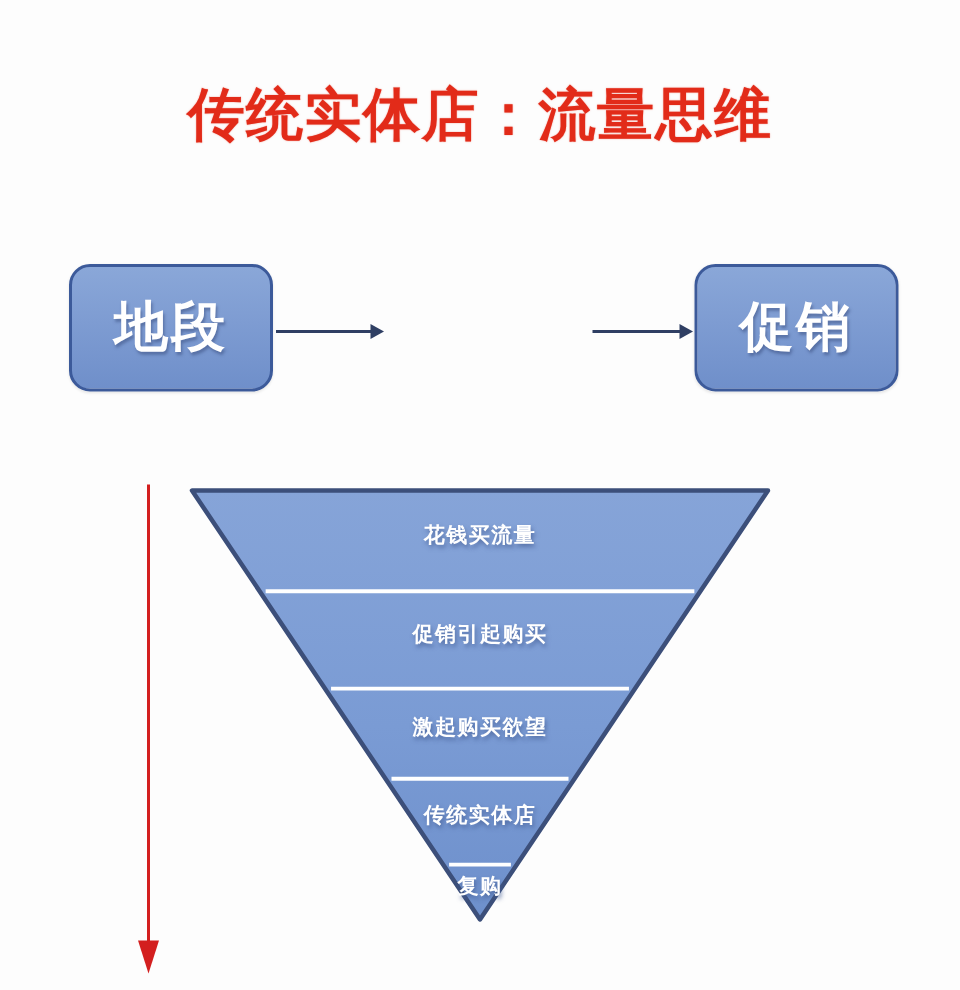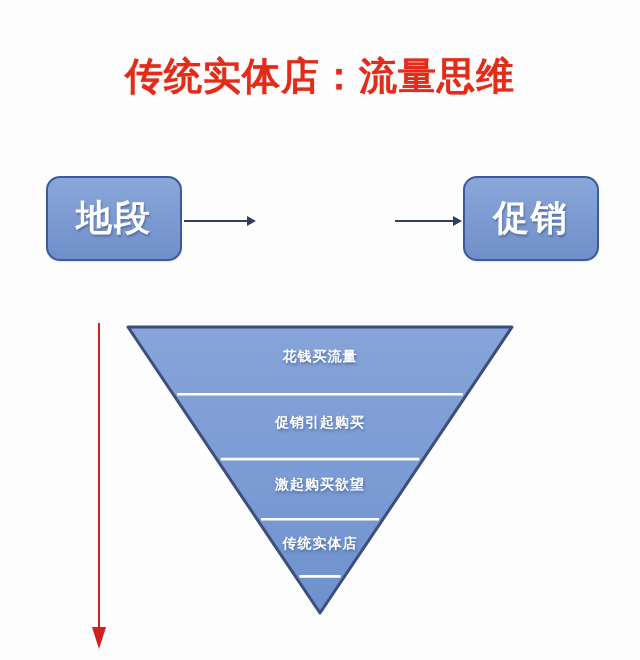--- a/index.html
+++ b/index.html
@@ -188,15 +188,16 @@
           <line x1="57.1" x2="342.9" y1="75.2" y2="75.2"></line>
           <line x1="100.7" x2="299.3" y1="140.1" y2="140.1"></line>
           <line x1="141.0" x2="259.0" y1="200.2" y2="200.2"></line>
           <line x1="179.4" x2="220.6" y1="257.4" y2="257.4"></line>
         </g>
     </svg>
   <div class="funnel-label" style="top: 28.605px;">花钱买流量</div>
       <div class="funnel-label" style="top: 94.671px;">促销引起购买</div>
       <div class="funnel-label" style="top: 157.162px;">激起购买欲望</div>
       <div class="funnel-label" style="top: 215.792px;">传统实体店</div>
+      <div class="funnel-label" style="top: 262.696px;">复购</div>
     </div>
 
 </div>
 
 </body></html>

